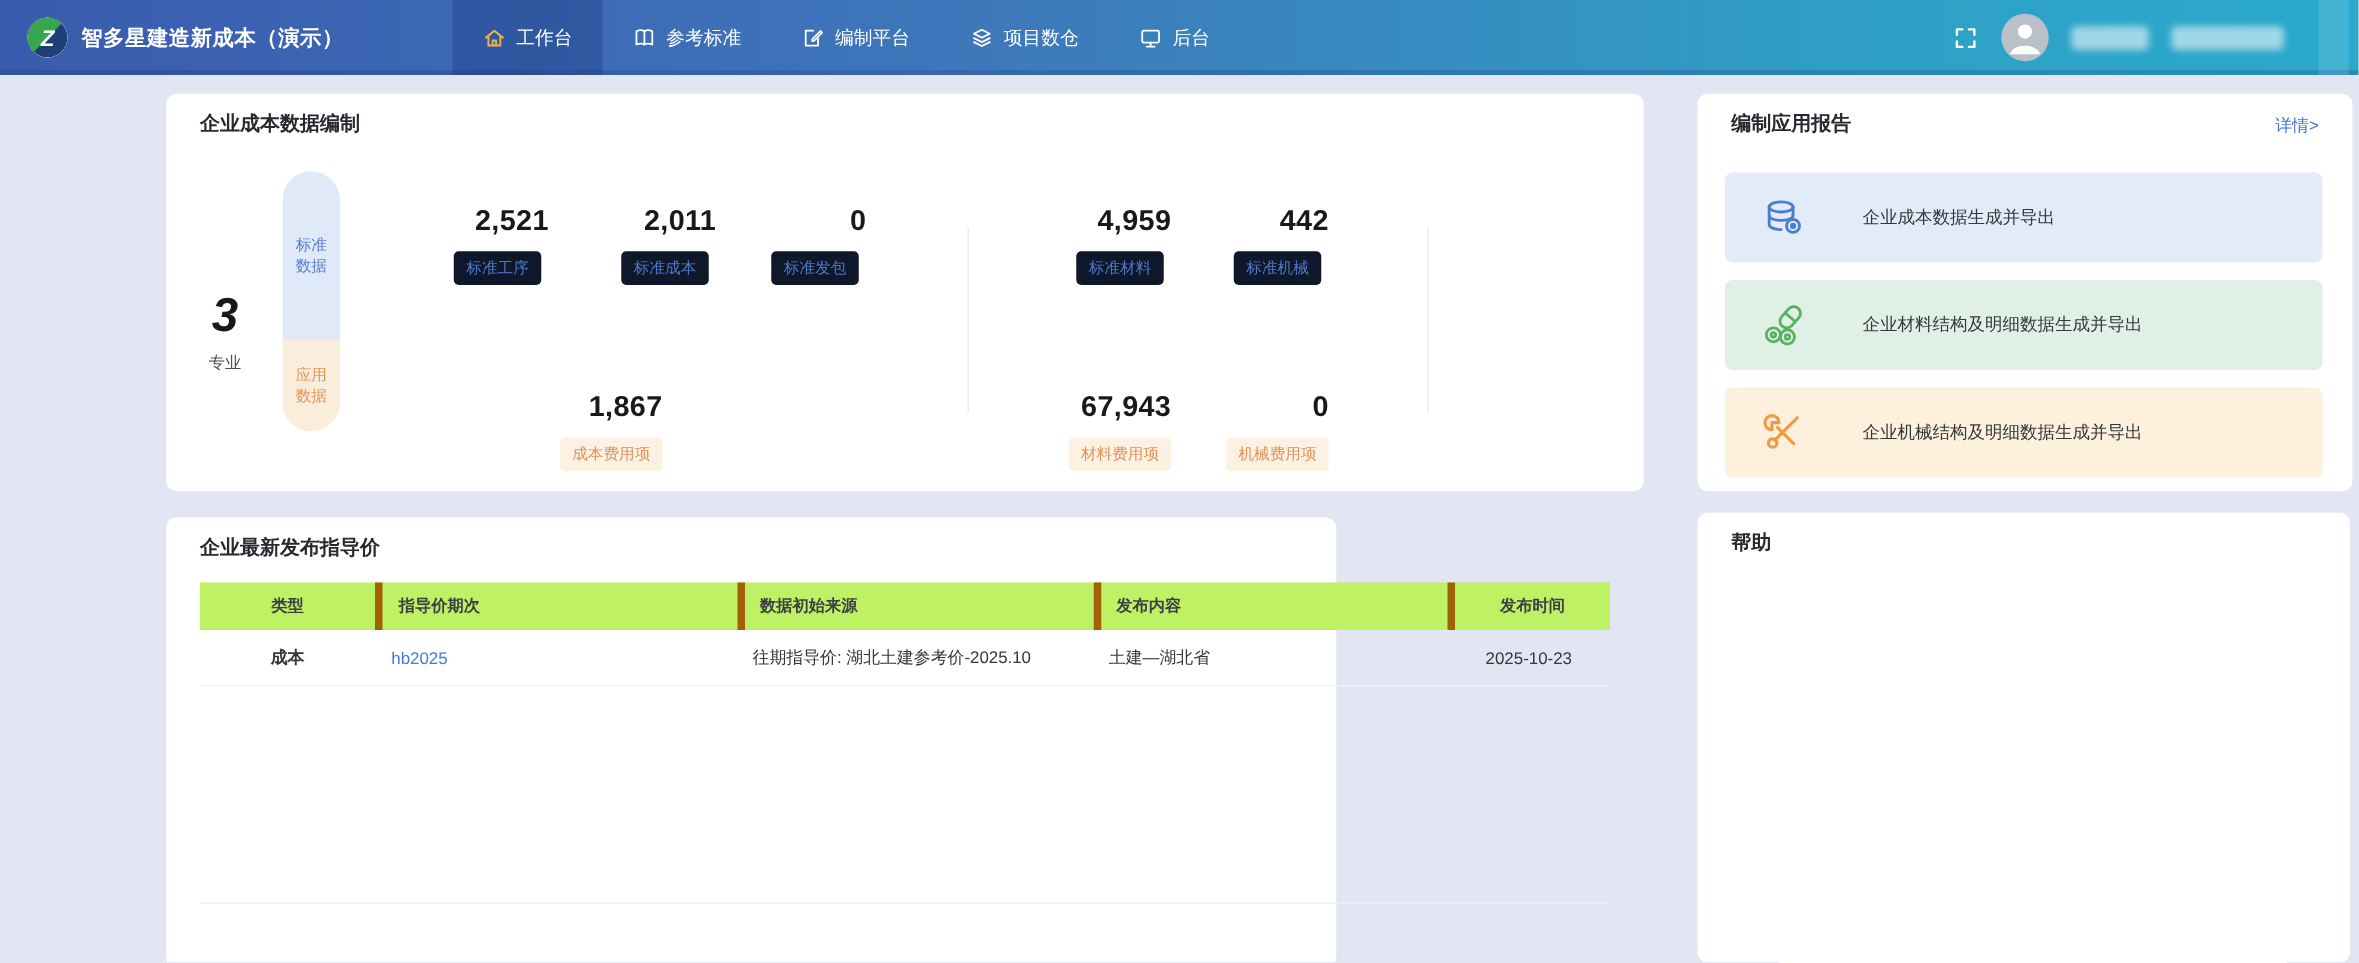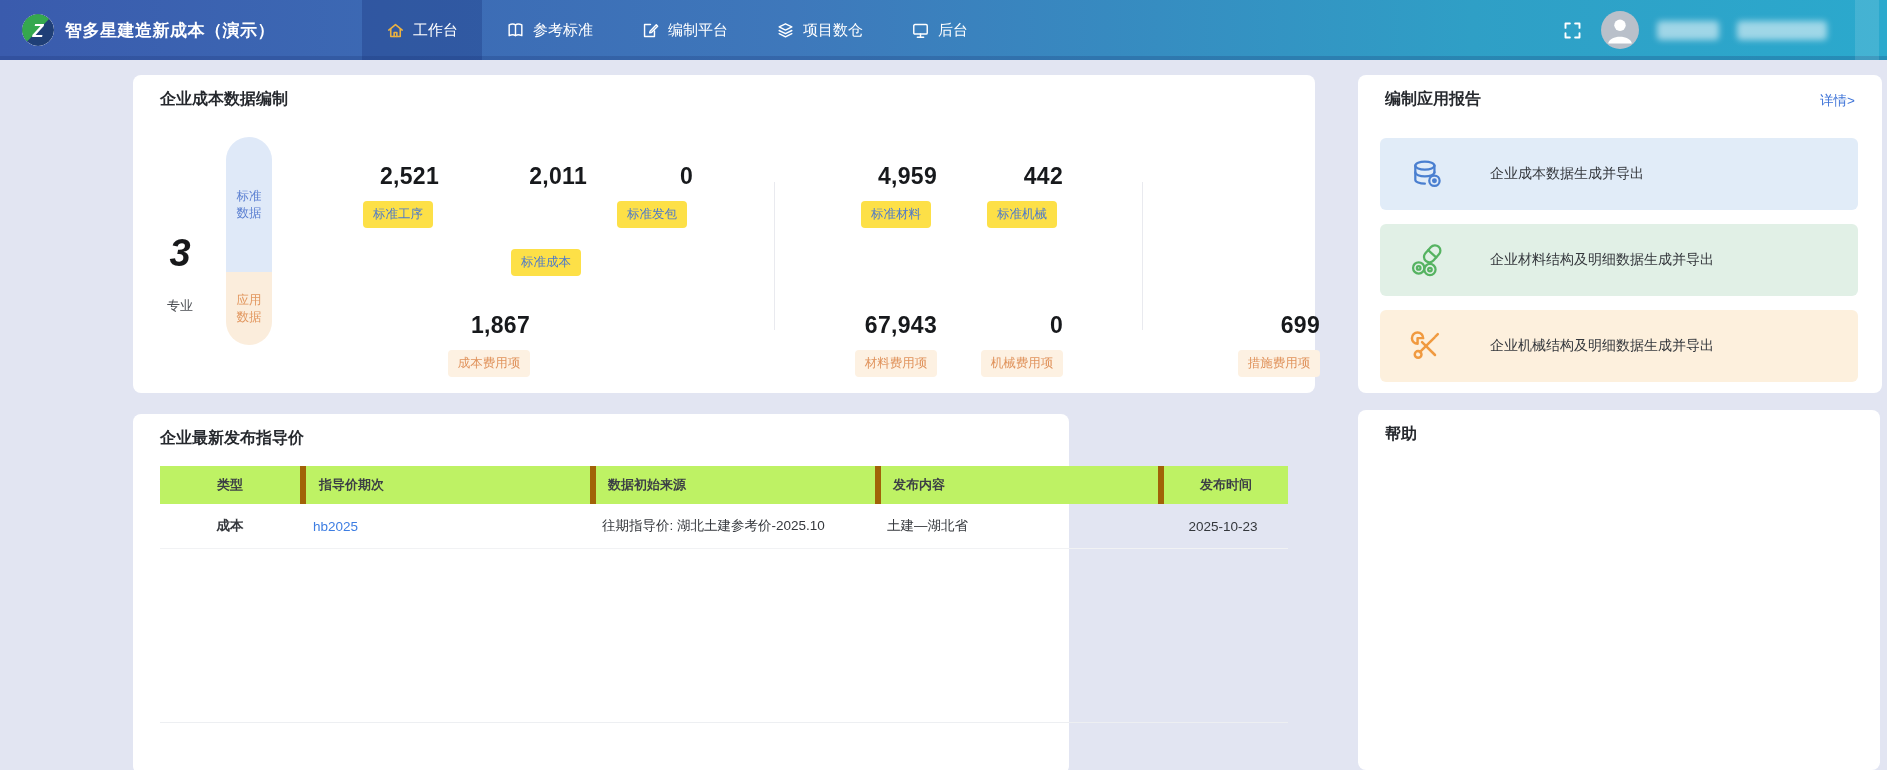--- a/index.html
+++ b/index.html
@@ -31,33 +31,33 @@
   .card { position:absolute; background:#fff; border-radius:8px; }
   .card-title { position:absolute; left:27px; top:14px; font-size:16px; font-weight:bold; color:#26292e; }
   #card-cost   { left:133px; top:75px;  width:1182px; height:318px; }
   #card-price  { left:133px; top:414px; width:936px; height:360px; }
   #card-report { left:1358px; top:75px; width:524px;  height:318px; }
   #card-help   { left:1358px; top:410px; width:522px; height:360px; }
 
   
   .prof-block { position:absolute; left:7px; top:158px; width:80px; text-align:center; }
   .prof-num { font-size:38px; font-weight:bold; font-style:italic; color:#17181a; line-height:40px; }
-  .prof-label { font-size:13px; color:#4a4d52; margin-top:24px; }
+  .prof-label { font-size:13px; color:#4a4d52; margin-top:8px; }
   .pill-tabs { position:absolute; left:93px; top:62px; width:46px; height:208px; border-radius:23px;
     overflow:hidden; display:flex; flex-direction:column; }
   .pill-seg { display:flex; align-items:center; justify-content:center; cursor:pointer; }
   .pill-seg span { display:block; width:26px; word-break:break-all; text-align:center;
     font-size:12.5px; line-height:17px; }
   .pill-standard { flex:1.86; background:#dfe9f8; color:#5a7fd1; }
   .pill-applied  { flex:1;    background:#fbeddc; color:#e2975f; }
   .stat-col { position:absolute; width:110px; display:flex; flex-direction:column; align-items:center; }
   .stat-num { width:100%; text-align:right; padding-right:14px; font-size:23px; font-weight:bold;
     color:#17191c; line-height:26px; letter-spacing:0.3px; }
   .chip { margin-top:12px; font-size:12.5px; line-height:17px; padding:5px 10px; border-radius:4px; white-space:nowrap; }
-  .chip-blue   { background:#fde047; color:#4d79cb; }
+  .chip-blue   { background:#0f172a; color:#4d79cb; }
   .chip-orange { background:#fdf1e2; color:#e0935c; }
   .v-divider { position:absolute; top:107px; width:1px; height:148px; background:#e9eaef; }
 
   
   .detail-link { position:absolute; right:27px; top:17px; font-size:13.5px; color:#3f74d8; cursor:pointer; }
   .report-row { position:absolute; left:22px; width:478px; height:72px; border-radius:6px;
     display:flex; align-items:center; cursor:pointer; }
   .report-row .ricon { margin-left:28px; display:flex; align-items:center; }
   .report-row .rlabel { margin-left:46px; font-size:14px; color:#34373c; }
   .rr-blue   { background:#e1ecf8; }
@@ -186,21 +186,21 @@
       </div>
       <div class="pill-seg pill-applied">
         <span>应用数据</span>
       </div>
     </div>
 
     <div class="stat-col" style="left:210px; top:88px;">
       <div class="stat-num">2,521</div>
       <div class="chip chip-blue">标准工序</div>
     </div>
-    <div class="stat-col" style="left:358px; top:88px;gap:48px;">
+    <div class="stat-col" style="left:344px; top:88px;">
       <div class="stat-num">2,011</div>
       <div class="chip chip-blue">标准成本</div>
     </div>
     <div class="stat-col" style="left:464px; top:88px;">
       <div class="stat-num">0</div>
       <div class="chip chip-blue">标准发包</div>
     </div>
     <div class="stat-col" style="left:708px; top:88px;">
       <div class="stat-num">4,959</div>
       <div class="chip chip-blue">标准材料</div>
@@ -214,24 +214,20 @@
       <div class="stat-num">1,867</div>
       <div class="chip chip-orange">成本费用项</div>
     </div>
     <div class="stat-col" style="left:708px; top:237px;">
       <div class="stat-num">67,943</div>
       <div class="chip chip-orange">材料费用项</div>
     </div>
     <div class="stat-col" style="left:834px; top:237px;">
       <div class="stat-num">0</div>
       <div class="chip chip-orange">机械费用项</div>
-    </div>
-    <div class="stat-col" style="left:1091px; top:237px;">
-      <div class="stat-num">699</div>
-      <div class="chip chip-orange">措施费用项</div>
     </div>
 
     <div class="v-divider" style="left:641px;"></div>
     <div class="v-divider" style="left:1009px;"></div>
   </section>
 
   <section class="card" id="card-report">
     <h2 class="card-title">编制应用报告</h2>
     <span class="detail-link">详情&gt;</span>
 

